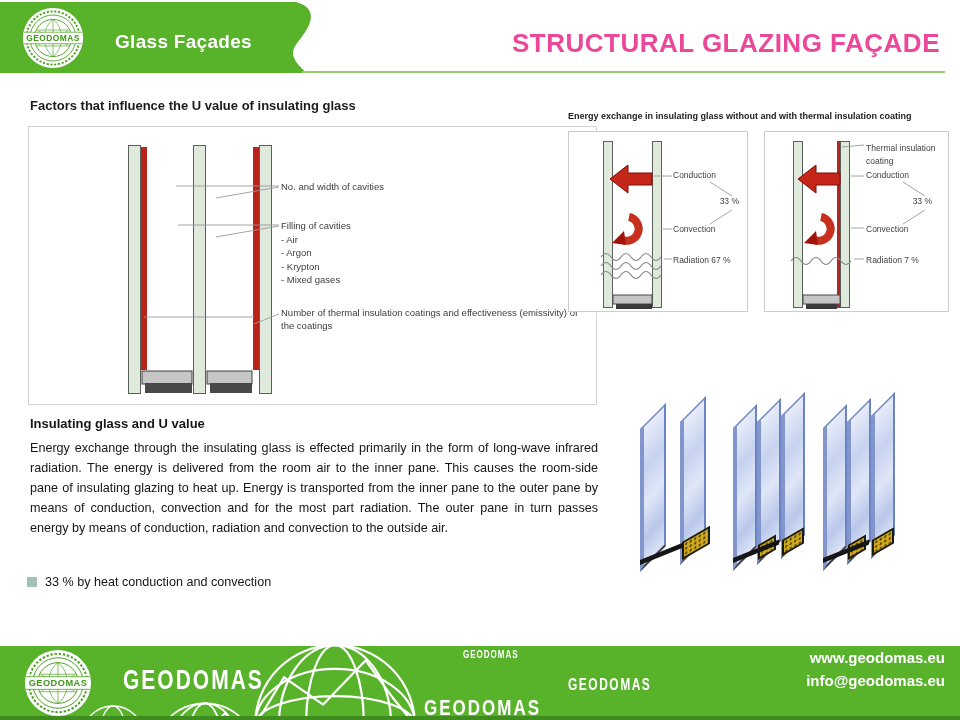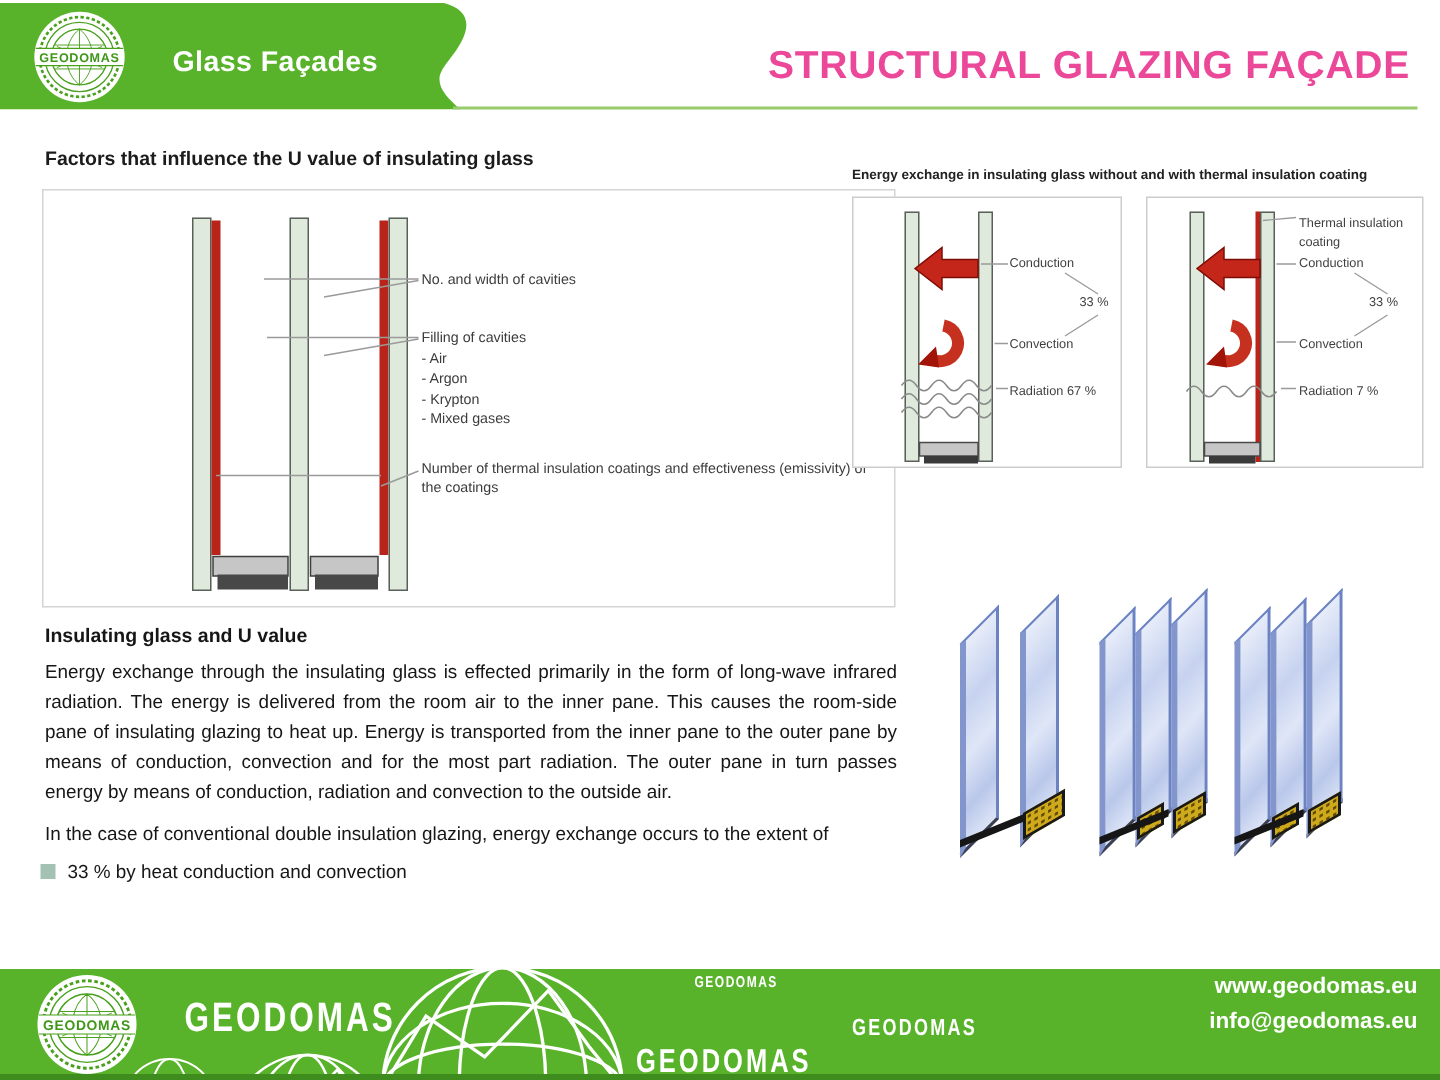--- a/index.html
+++ b/index.html
@@ -162,21 +162,20 @@
     </svg>
     <div class="elabel" style="left:101px;top:10px;width:72px;line-height:13px;">Thermal insulation coating</div>
     <div class="elabel" style="left:101px;top:38px;">Conduction</div>
     <div class="elabel" style="left:137px;top:64px;width:30px;text-align:right;">33 %</div>
     <div class="elabel" style="left:101px;top:92px;">Convection</div>
     <div class="elabel" style="left:101px;top:123px;">Radiation 7 %</div>
   </div>
 
   <div class="abs h2">Insulating glass and U value</div>
   <div class="abs para">Energy exchange through the insulating glass is effected primarily in the form of long-wave infrared radiation. The energy is delivered from the room air to the inner pane. This causes the room-side pane of insulating glazing to heat up. Energy is transported from the inner pane to the outer pane by means of conduction, convection and for the most part radiation. The outer pane in turn passes energy by means of conduction, radiation and convection to the outside air.</div>
-  <div class="abs intro">In the case of conventional double insulation glazing, energy exchange occurs to the extent of</div>
   <div class="abs bullet-row" style="top:572px;">
     <span class="bullet-sq"></span><span class="bullet-tx">33 % by heat conduction and convection</span>
   </div>
 
   <div class="abs" style="left:638px;top:392px;width:90px;height:195px;">
     <div class="bpane" style="left:42px;top:30px;"></div>
     <div class="gold" style="left:44px;top:150px;width:28px;height:18px;"></div>
     <div class="bpane" style="left:2px;top:37px;"></div>
     <div class="ubase" style="left:2px;top:168px;width:44px;height:5px;"></div>
   </div>

